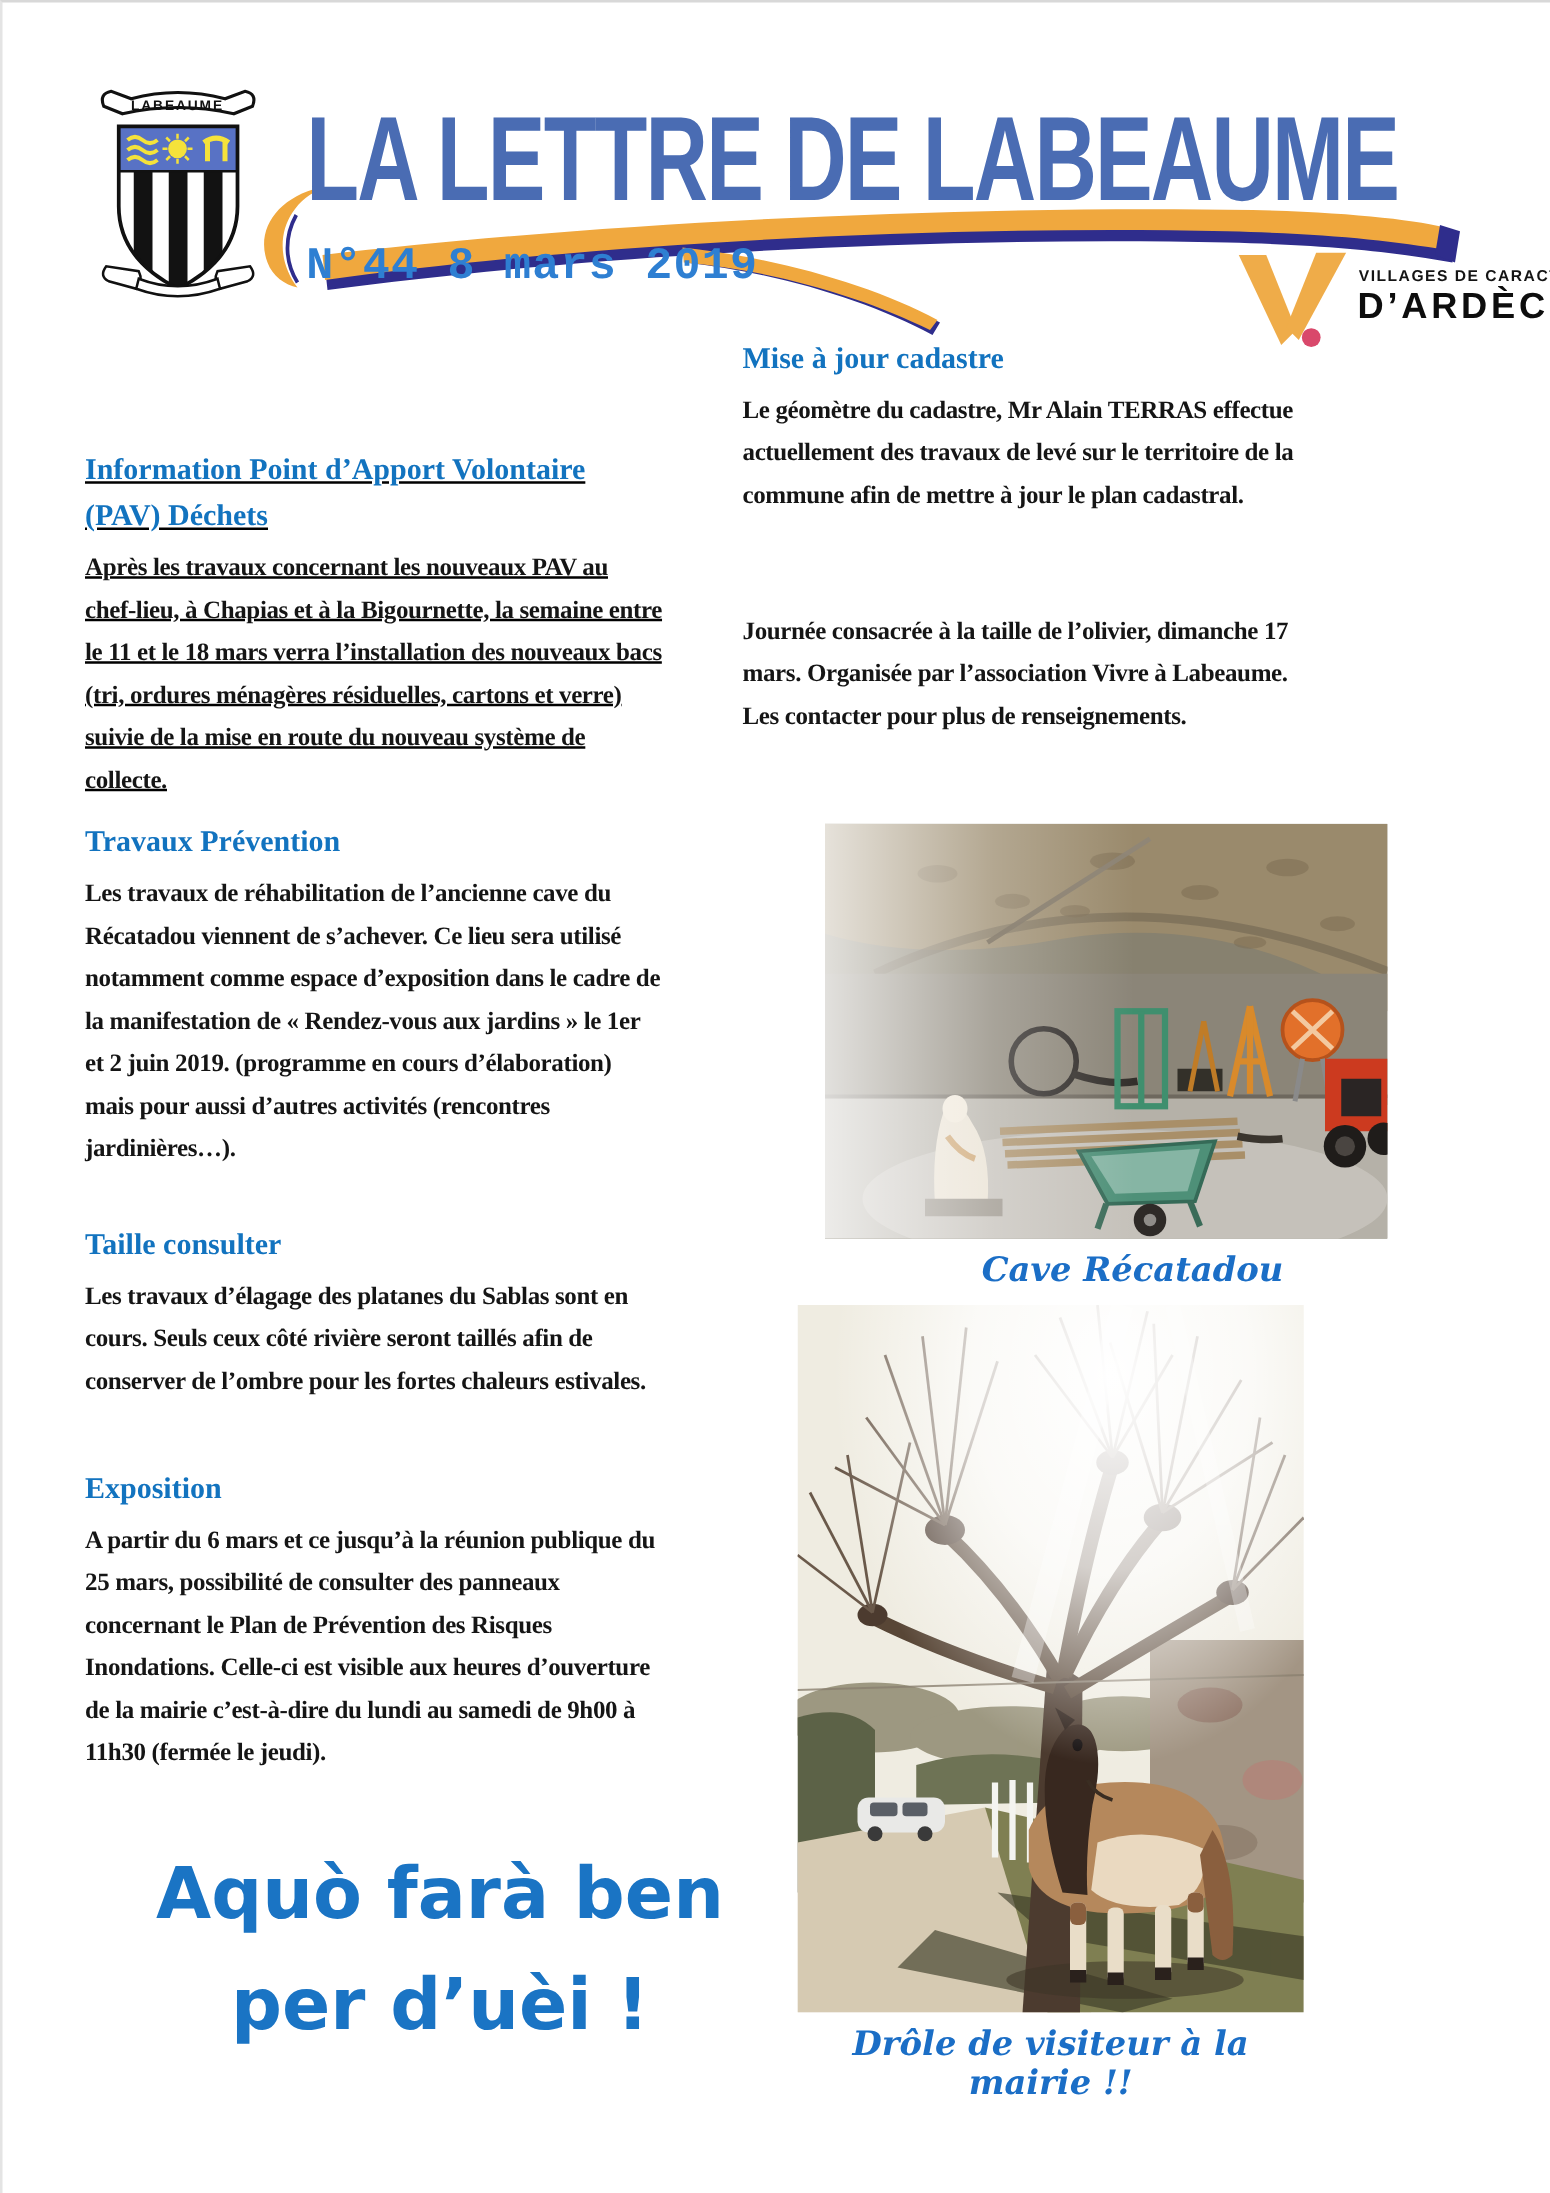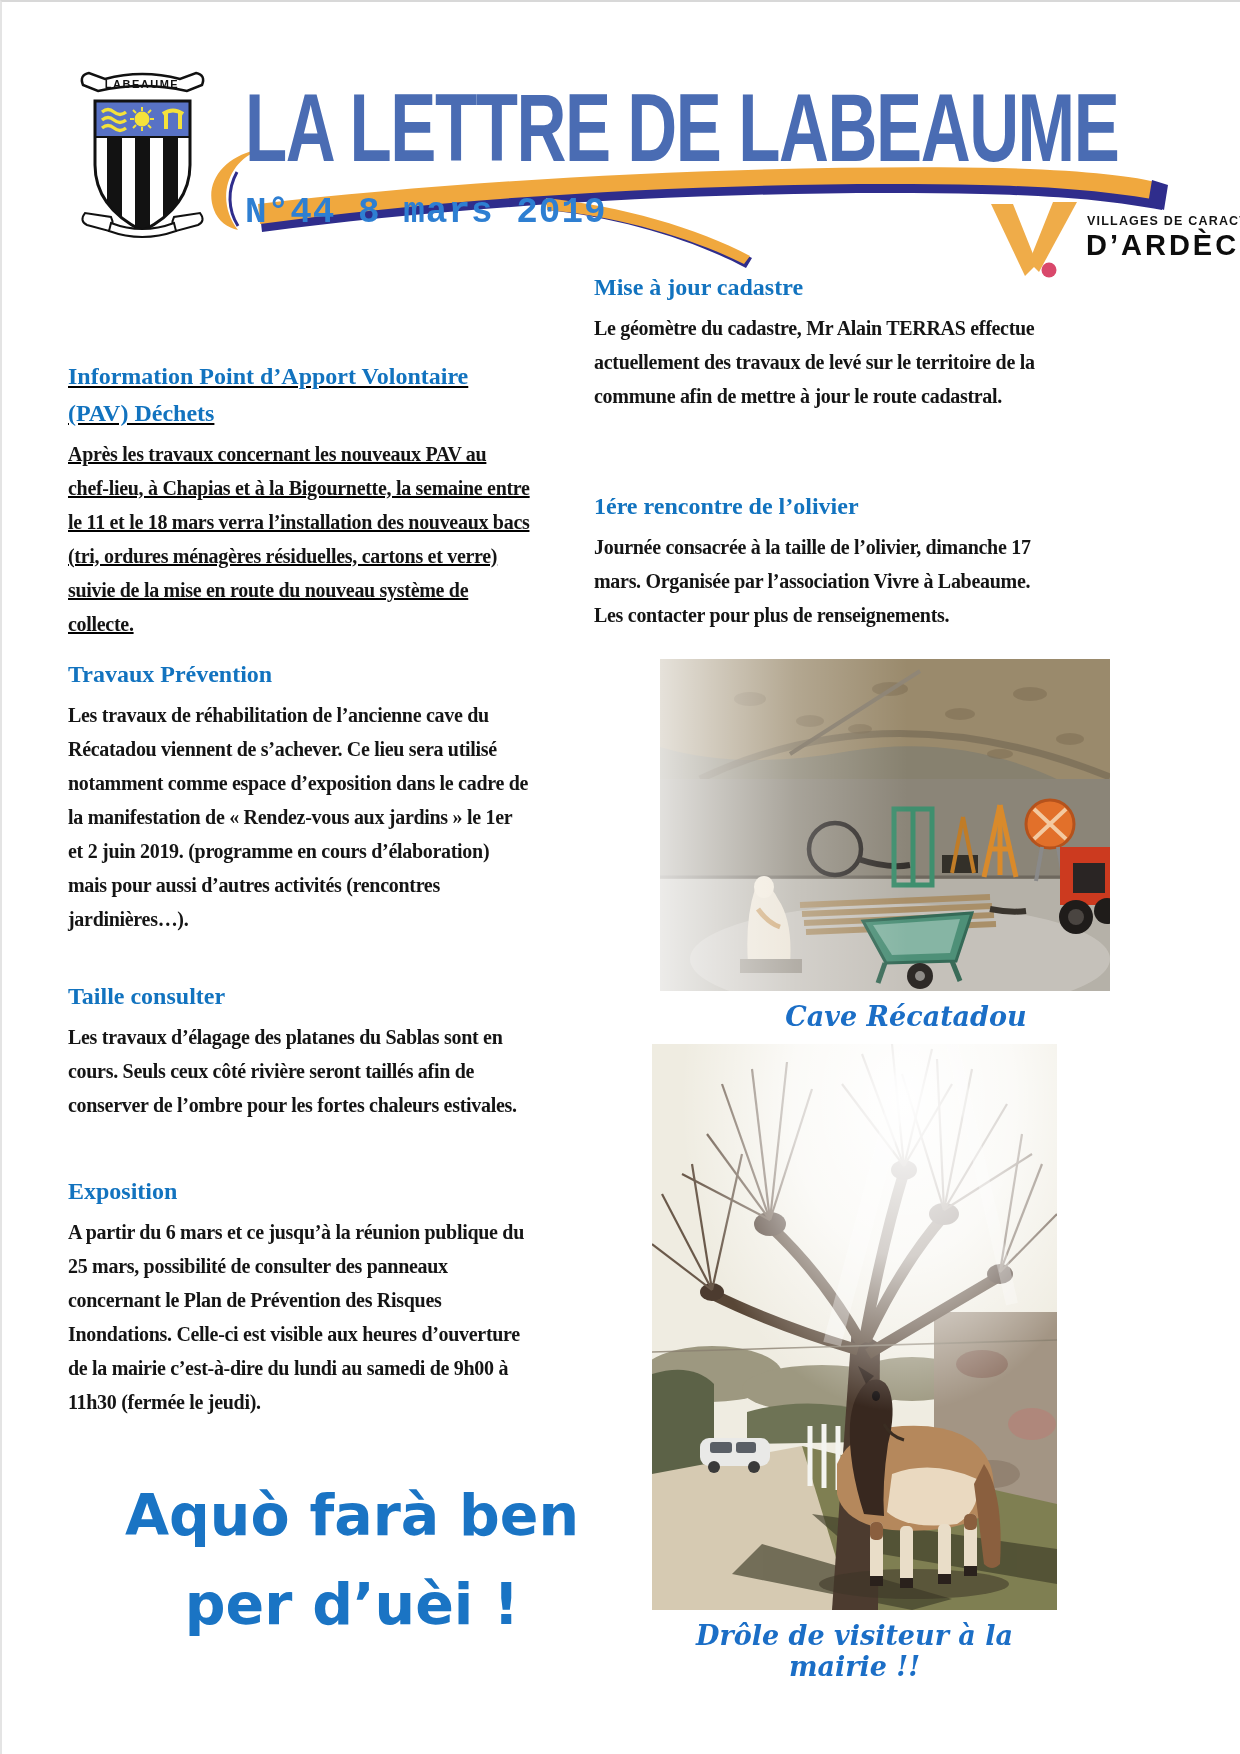--- a/index.html
+++ b/index.html
@@ -27,21 +27,21 @@
   .section h3{margin:0 0 5px 0;font-size:24px;line-height:37px;color:#1273bf;font-weight:bold;}
   .section p{margin:0;font-size:20px;line-height:34px;font-weight:bold;color:#151515;letter-spacing:-0.3px;}
   
   .slogan{position:absolute;left:95px;top:1482px;width:510px;text-align:center;
           font-family:"DejaVu Sans",sans-serif;font-weight:bold;color:#1a74c4;}
   .slogan .l1{font-size:57px;line-height:1.1;}
   .slogan .l2{font-size:57px;line-height:1.1;margin-top:26px;}
   
   .figure{position:absolute;}
   .fig1{left:658px;top:657px;width:492px;}
-  .fig2{left:650px;top:1042px;width:405px;}
+  .fig2{left:636px;top:1042px;width:405px;}
   .figure svg{display:block;}
   .caption{margin-top:10px;text-align:center;font-family:"DejaVu Serif",serif;
            font-style:italic;font-weight:bold;font-size:27px;color:#1b6ec6;}
 </style>
 </head>
 <body>
 
 <div class="page">
 
   <svg class="crest" viewBox="0 0 135 180">
@@ -151,24 +151,23 @@
   </div>
 
   <div class="slogan">
     <div class="l1">Aquò farà ben</div>
     <div class="l2">per d’uèi !</div>
   </div>
 
   <div class="col col-right">
     <div class="section" style="top:243px;">
       <h3>Mise à jour cadastre</h3>
-      <p>Le géomètre du cadastre, Mr Alain TERRAS effectue actuellement des travaux de levé sur le territoire de la commune afin de mettre à jour le route cadastral.</p>
+      <p>Le géomètre du cadastre, Mr Alain TERRAS effectue actuellement des travaux de levé sur le territoire de la commune afin de mettre à jour le plan cadastral.</p>
     </div>
     <div class="section" style="top:462px;">
-      <h3>1ére rencontre de l’olivier</h3>
       <p>Journée consacrée à la taille de l’olivier, dimanche 17 mars. Organisée par l’association Vivre à Labeaume. Les contacter pour plus de renseignements.</p>
     </div>
   </div>
 
   <div class="figure fig1">
     <svg width="450" height="332" viewBox="0 0 450 332">
       <defs>
         <linearGradient id="caveLight" x1="0" y1="0" x2="1" y2="0">
           <stop offset="0" stop-color="#ffffff" stop-opacity="0.75"></stop>
           <stop offset="0.3" stop-color="#ffffff" stop-opacity="0.25"></stop>

